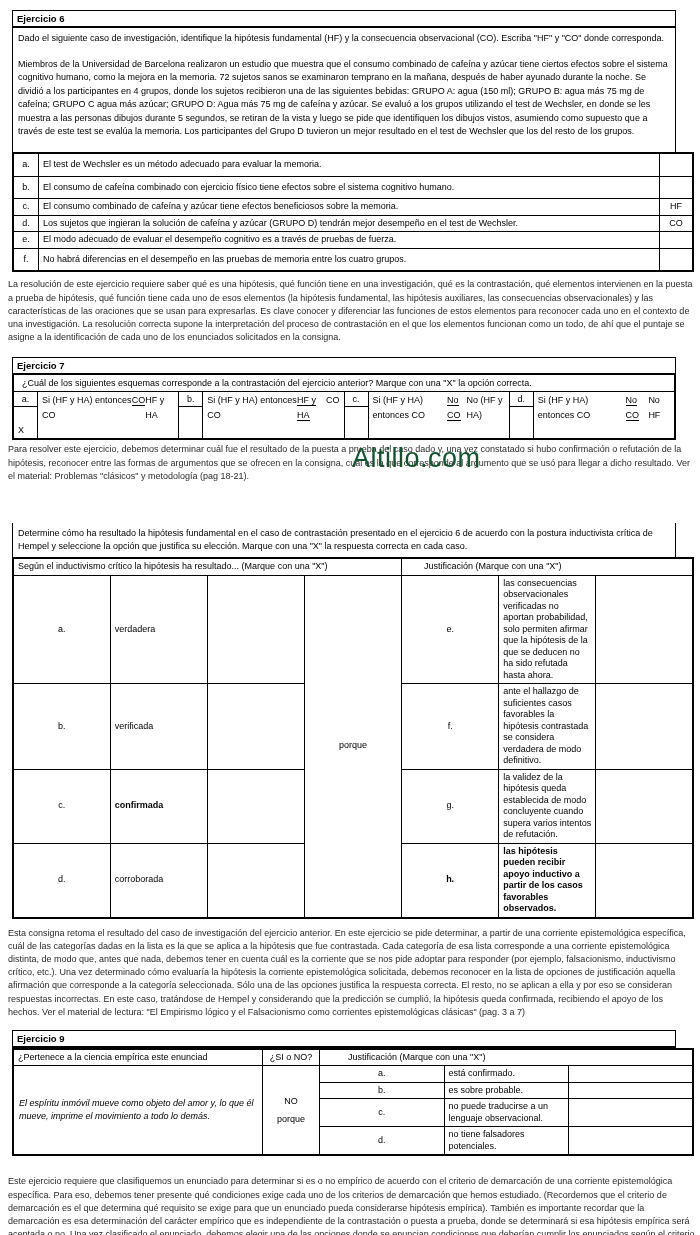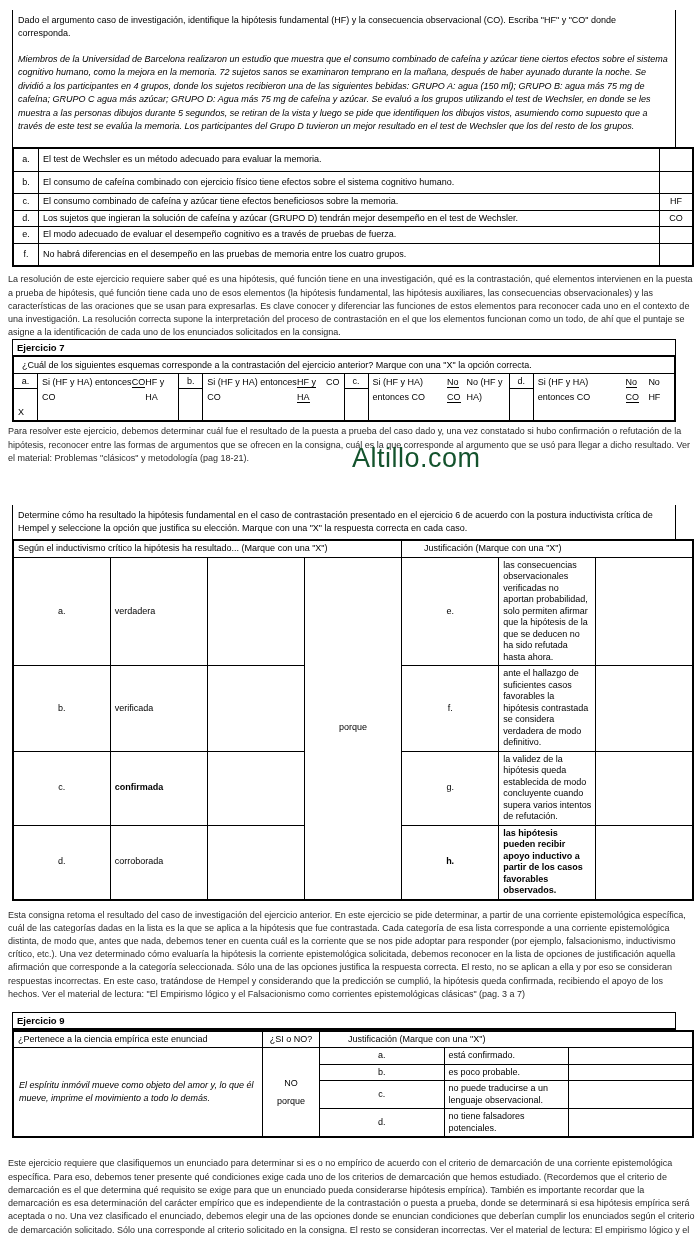--- a/index.html
+++ b/index.html
@@ -8,21 +8,21 @@
     font-family:"Liberation Sans","DejaVu Sans",sans-serif;font-size:9px;color:#000;
   }
   .page{padding:10px 6px 0 12px;width:682px;box-sizing:border-box;}
   .ex{margin:0;}
   .ex-title{
     border:1px solid #000;border-bottom:2px solid #000;
     font-weight:bold;font-size:9.5px;padding:2px 4px;line-height:11px;
   }
   .box{border:1px solid #000;border-top:0;padding:4px 5px;line-height:13px;}
   .box.no-bottom{border-bottom:0;}
-  .case{font-style:italic;line-height:13.4px;margin-top:13px;}
+  .case{line-height:13.4px;margin-top:13px;}
   .pad-tail{padding-bottom:14px;}
   table{border-collapse:collapse;width:682px;table-layout:fixed;}
   table.outer{border:2px solid #000;}
   td{border:1px solid #000;padding:2px 4px;line-height:11.5px;vertical-align:middle;word-wrap:break-word;}
   .cell-letter{width:22px;text-align:center;padding:2px 1px;}
   .cell-ans{width:26px;text-align:center;padding:2px 3px;}
   .row-tall td{padding-top:5px;padding-bottom:5px;}
   .expl{line-height:13.2px;color:#2a2a2a;margin:6px 0 0 -4px;width:688px;}
   .bold{font-weight:bold;}
   
@@ -56,22 +56,23 @@
     position:absolute;left:352px;top:444px;
     font-size:27px;color:#14532d;letter-spacing:0.5px;line-height:28px;
   }
 </style>
 </head>
 <body>
 
 <div class="page">
 
   <div class="ex">
+    <div class="ex-title">Ejercicio 6</div>
     <div class="box no-bottom pad-tail">
-      <div>Dado el argumento caso de investigación, identifique la hipótesis fundamental (HF) y la consecuencia observacional (CO). Escriba "HF" y "CO" donde corresponda.</div>
+      <div>Dado el siguiente caso de investigación, identifique la hipótesis fundamental (HF) y la consecuencia observacional (CO). Escriba "HF" y "CO" donde corresponda.</div>
       <div class="case">Miembros de la Universidad de Barcelona realizaron un estudio que muestra que el consumo combinado de cafeína y azúcar tiene ciertos efectos sobre el sistema cognitivo humano, como la mejora en la memoria. 72 sujetos sanos se examinaron temprano en la mañana, después de haber ayunado durante la noche. Se dividió a los participantes en 4 grupos, donde los sujetos recibieron una de las siguientes bebidas: GRUPO A: agua (150 ml); GRUPO B: agua más 75 mg de cafeína; GRUPO C agua más azúcar; GRUPO D: Agua más 75 mg de cafeína y azúcar. Se evaluó a los grupos utilizando el test de Wechsler, en donde se les muestra a las personas dibujos durante 5 segundos, se retiran de la vista y luego se pide que identifiquen los dibujos vistos, asumiendo como supuesto que a través de este test se evalúa la memoria. Los participantes del Grupo D tuvieron un mejor resultado en el test de Wechsler que los del resto de los grupos.</div>
     </div>
     <table class="outer">
       <tbody>
           <tr class="row-tall">
         <td class="cell-letter">a.</td>
         <td>El test de Wechsler es un método adecuado para evaluar la memoria.</td>
         <td class="cell-ans"></td>
       </tr>
       <tr class="row-tall">
@@ -97,21 +98,21 @@
       <tr class="row-tall">
         <td class="cell-letter">f.</td>
         <td>No habrá diferencias en el desempeño en las pruebas de memoria entre los cuatro grupos.</td>
         <td class="cell-ans"></td>
       </tr>
     </tbody>
       </table>
     <div class="expl">La resolución de este ejercicio requiere saber qué es una hipótesis, qué función tiene en una investigación, qué es la contrastación, qué elementos intervienen en la puesta a prueba de hipótesis, qué función tiene cada uno de esos elementos (la hipótesis fundamental, las hipótesis auxiliares, las consecuencias observacionales) y las características de las oraciones que se usan para expresarlas. Es clave conocer y diferenciar las funciones de estos elementos para reconocer cada uno en el contexto de una investigación. La resolución correcta supone la interpretación del proceso de contrastación en el que los elementos funcionan como un todo, de ahí que el puntaje se asigne a la identificación de cada uno de los enunciados solicitados en la consigna.</div>
   </div>
 
-  <div class="ex" style="">
+  <div class="ex" style="margin-top:13px;">
     <div class="ex-title">Ejercicio 7</div>
     <div class="e7-wrap">
       <div class="e7-question">¿Cuál de los siguientes esquemas corresponde a la contrastación del ejercicio anterior? Marque con una "X" la opción correcta.</div>
       <div class="e7-options">
         <div class="e7-opt">
           <div class="e7-left">
             <div class="e7-letter">a.</div>
             <div class="e7-mark">X</div>
           </div>
           <div class="e7-body">
@@ -222,21 +223,21 @@
         <td class="w-sino sino-cell" rowspan="4">
           <div>NO</div>
           <div>porque</div>
         </td>
         <td class="w-jl">a.</td>
         <td>está confirmado.</td>
         <td class="w-jchk"></td>
       </tr>
       <tr>
         <td class="w-jl">b.</td>
-        <td>es poco probable.</td>
+        <td>es sobre probable.</td>
         <td class="w-jchk"></td>
       </tr>
       <tr>
         <td class="w-jl">c.</td>
         <td>no puede traducirse a un lenguaje observacional.</td>
         <td class="w-jchk"></td>
       </tr>
       <tr>
         <td class="w-jl">d.</td>
         <td>no tiene falsadores potenciales.</td>

